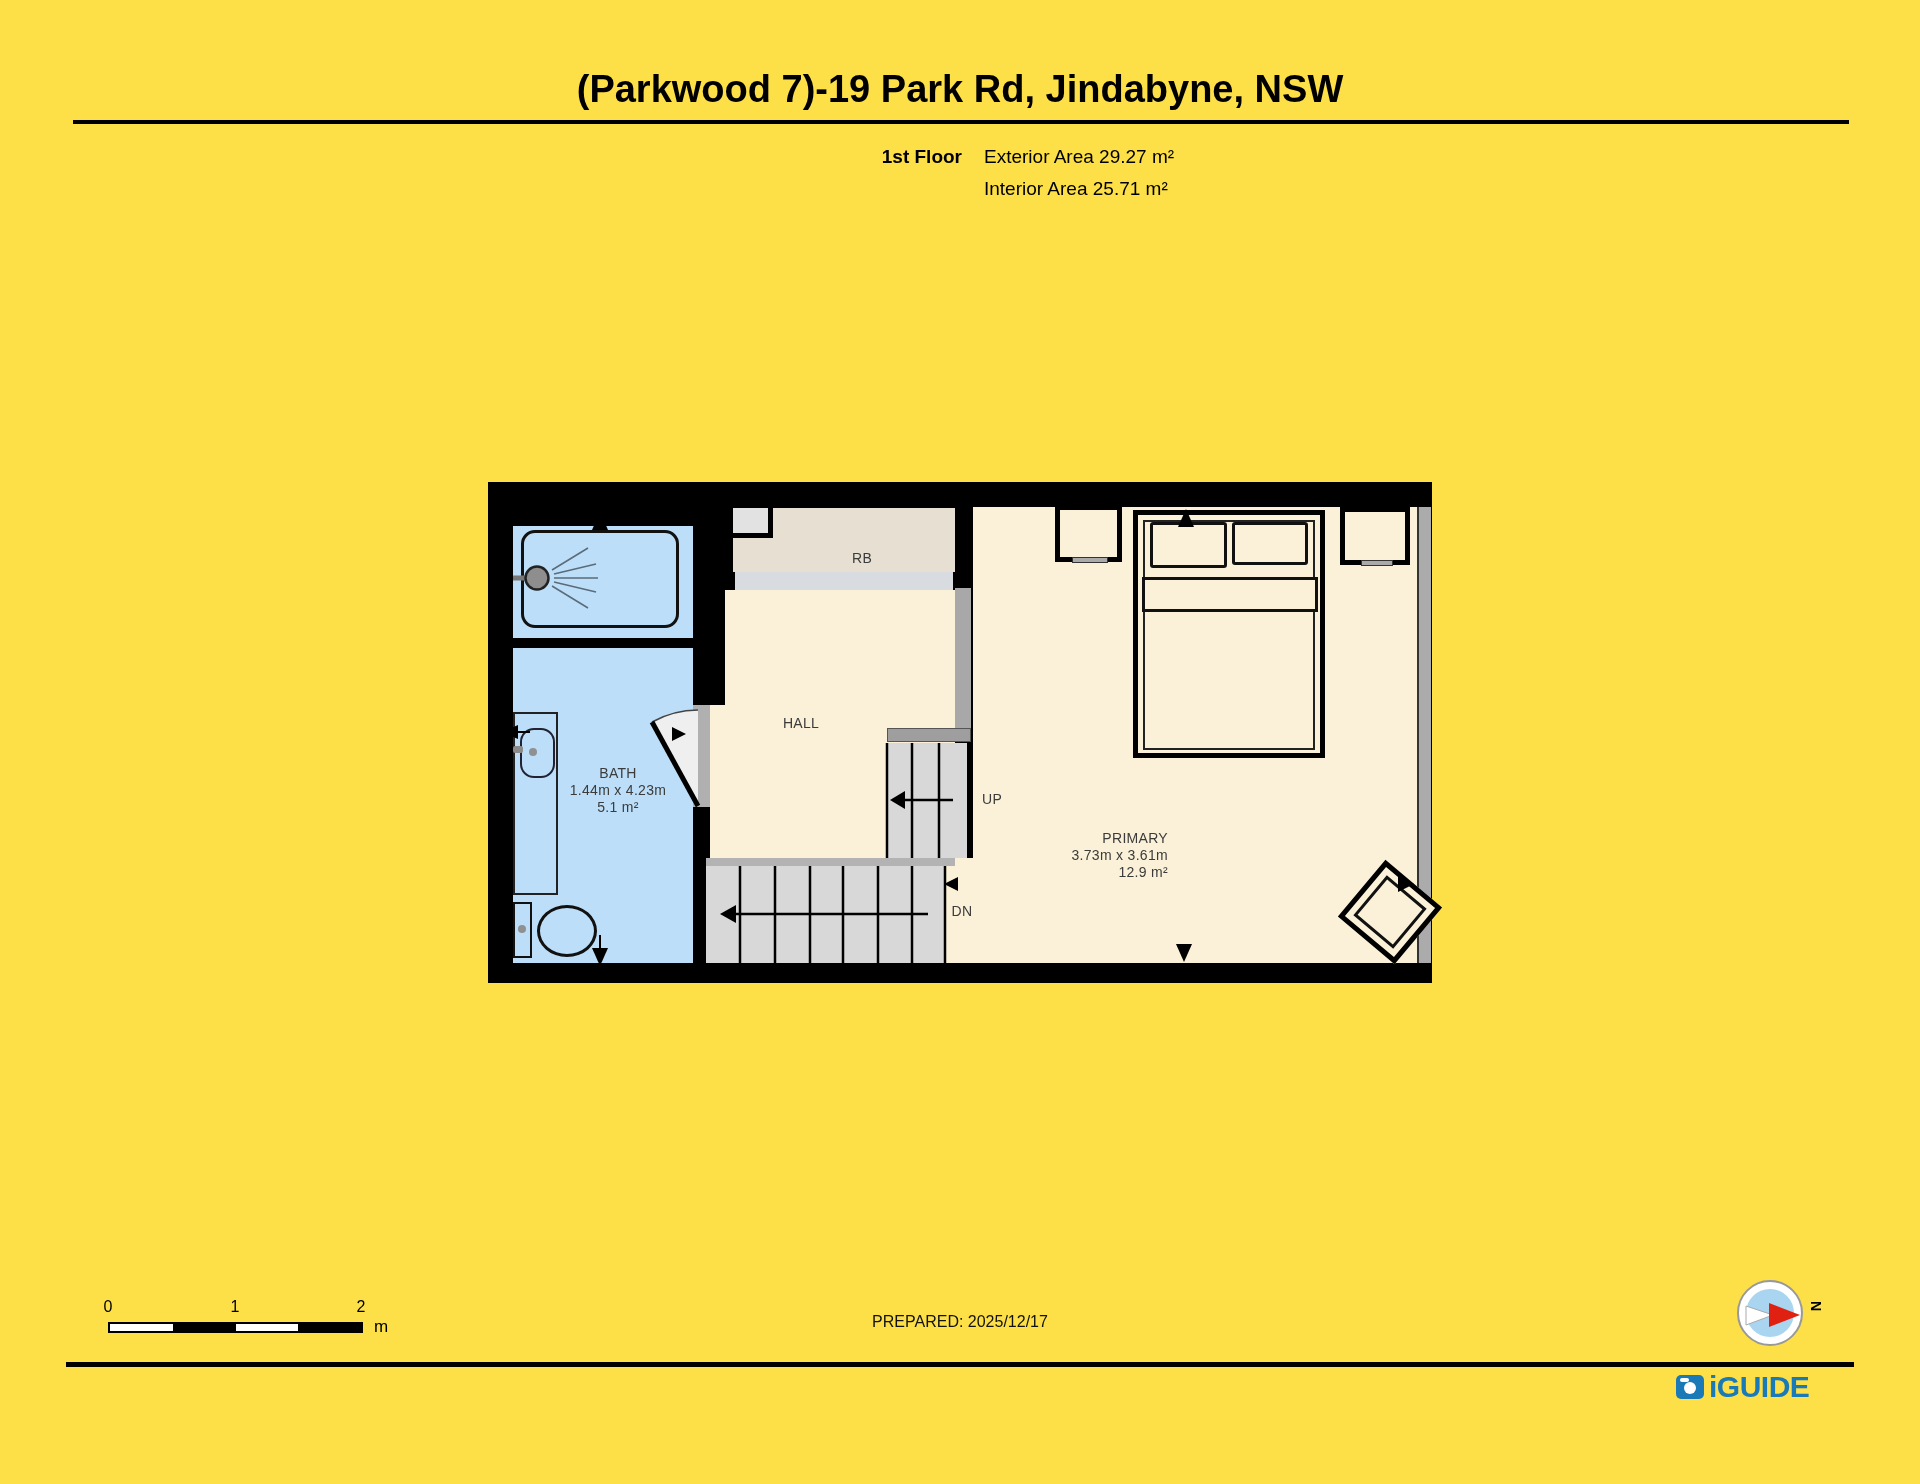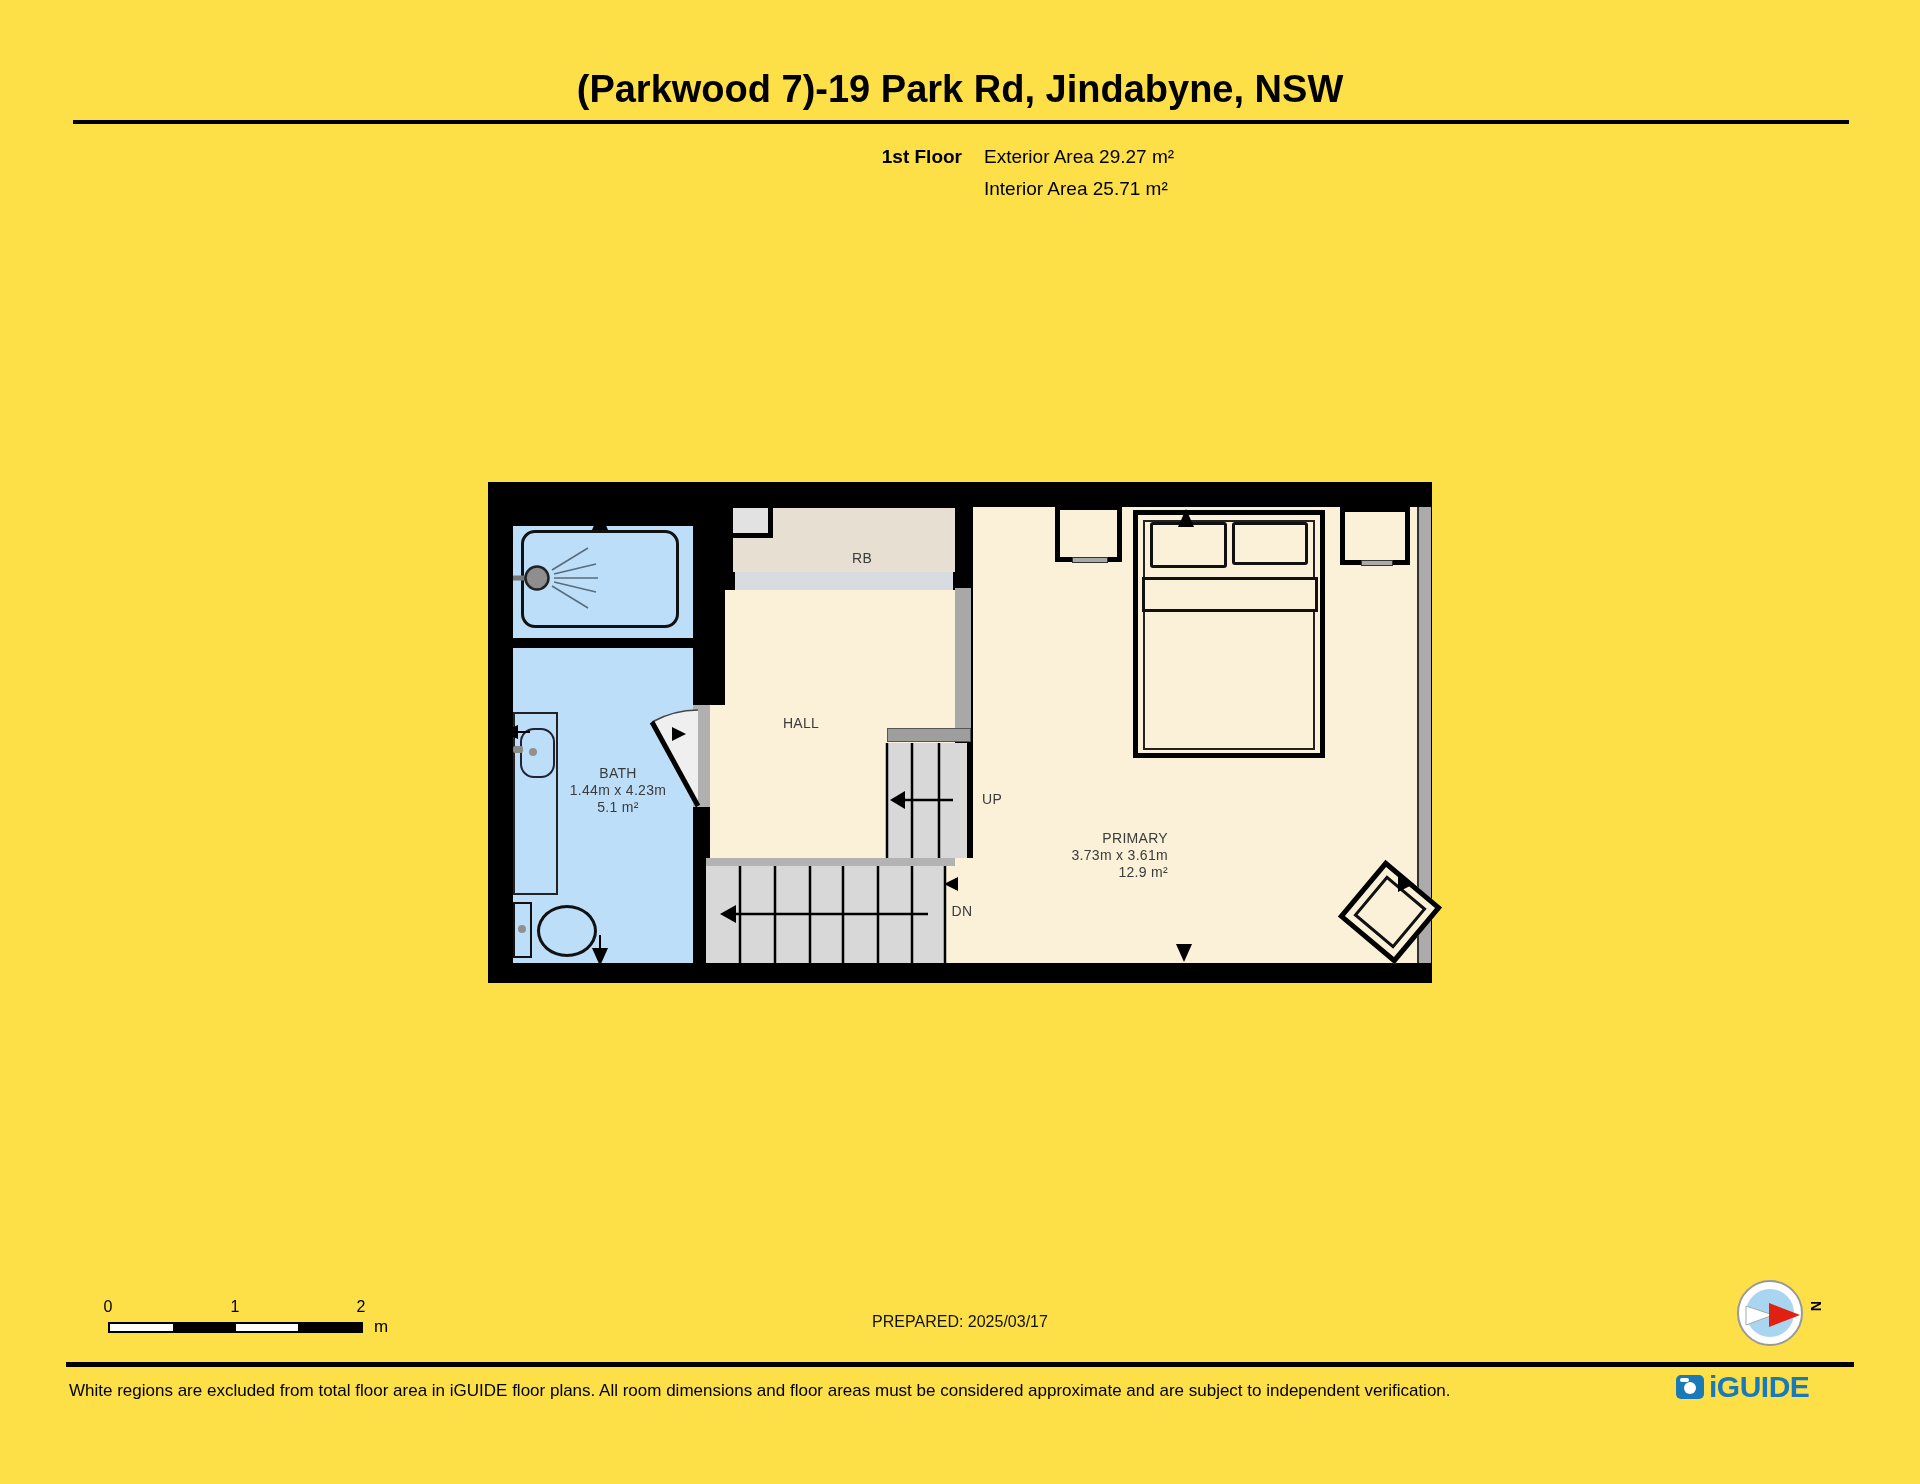--- a/index.html
+++ b/index.html
@@ -219,33 +219,32 @@
   <div class="abs tick" id="tick-1">1</div>
   <div class="abs tick" id="tick-2">2</div>
   <div class="abs" id="scale-bar">
     <div class="seg w"></div>
     <div class="seg b"></div>
     <div class="seg w"></div>
     <div class="seg b"></div>
   </div>
   <div class="abs" id="scale-unit">m</div>
 
-  <div class="abs" id="prepared">PREPARED: 2025/03/17</div>
+  <div class="abs" id="prepared">PREPARED: 2025/12/17</div>
 
   <div class="abs" id="compass">
     <div class="abs" id="compass-inner"></div>
     <svg class="abs" id="compass-needle" viewBox="0 0 66 66">
       <polygon points="7,24 34,33 7,43" fill="#FFFFFF" stroke="#AAAAAA" stroke-width="1"></polygon>
       <polygon points="30,21 61,33 30,45" fill="#E02010"></polygon>
     </svg>
   </div>
   <div class="abs" id="compass-n">N</div>
 
   <div class="abs" id="footer-line"></div>
-  <div class="abs" id="disclaimer">White regions are excluded from total floor area in iGUIDE floor plans. All room dimensions and floor areas must be considered approximate and are subject to independent verification.</div>
   <div class="abs" id="logo">
     <div id="logo-cam">
       <div class="lens"></div>
       <div class="slot"></div>
     </div>
     <div id="logo-text">iGUIDE</div>
   </div>
 
 </div>
 

